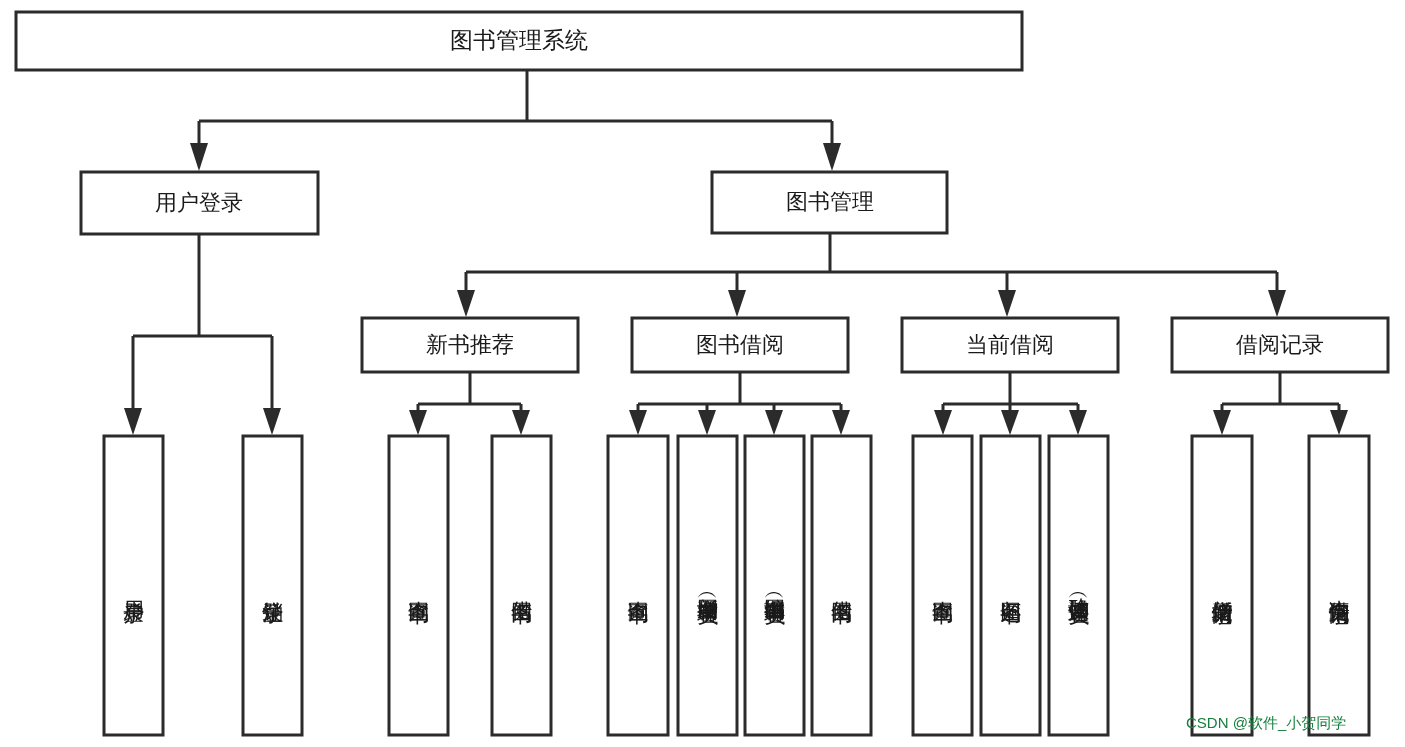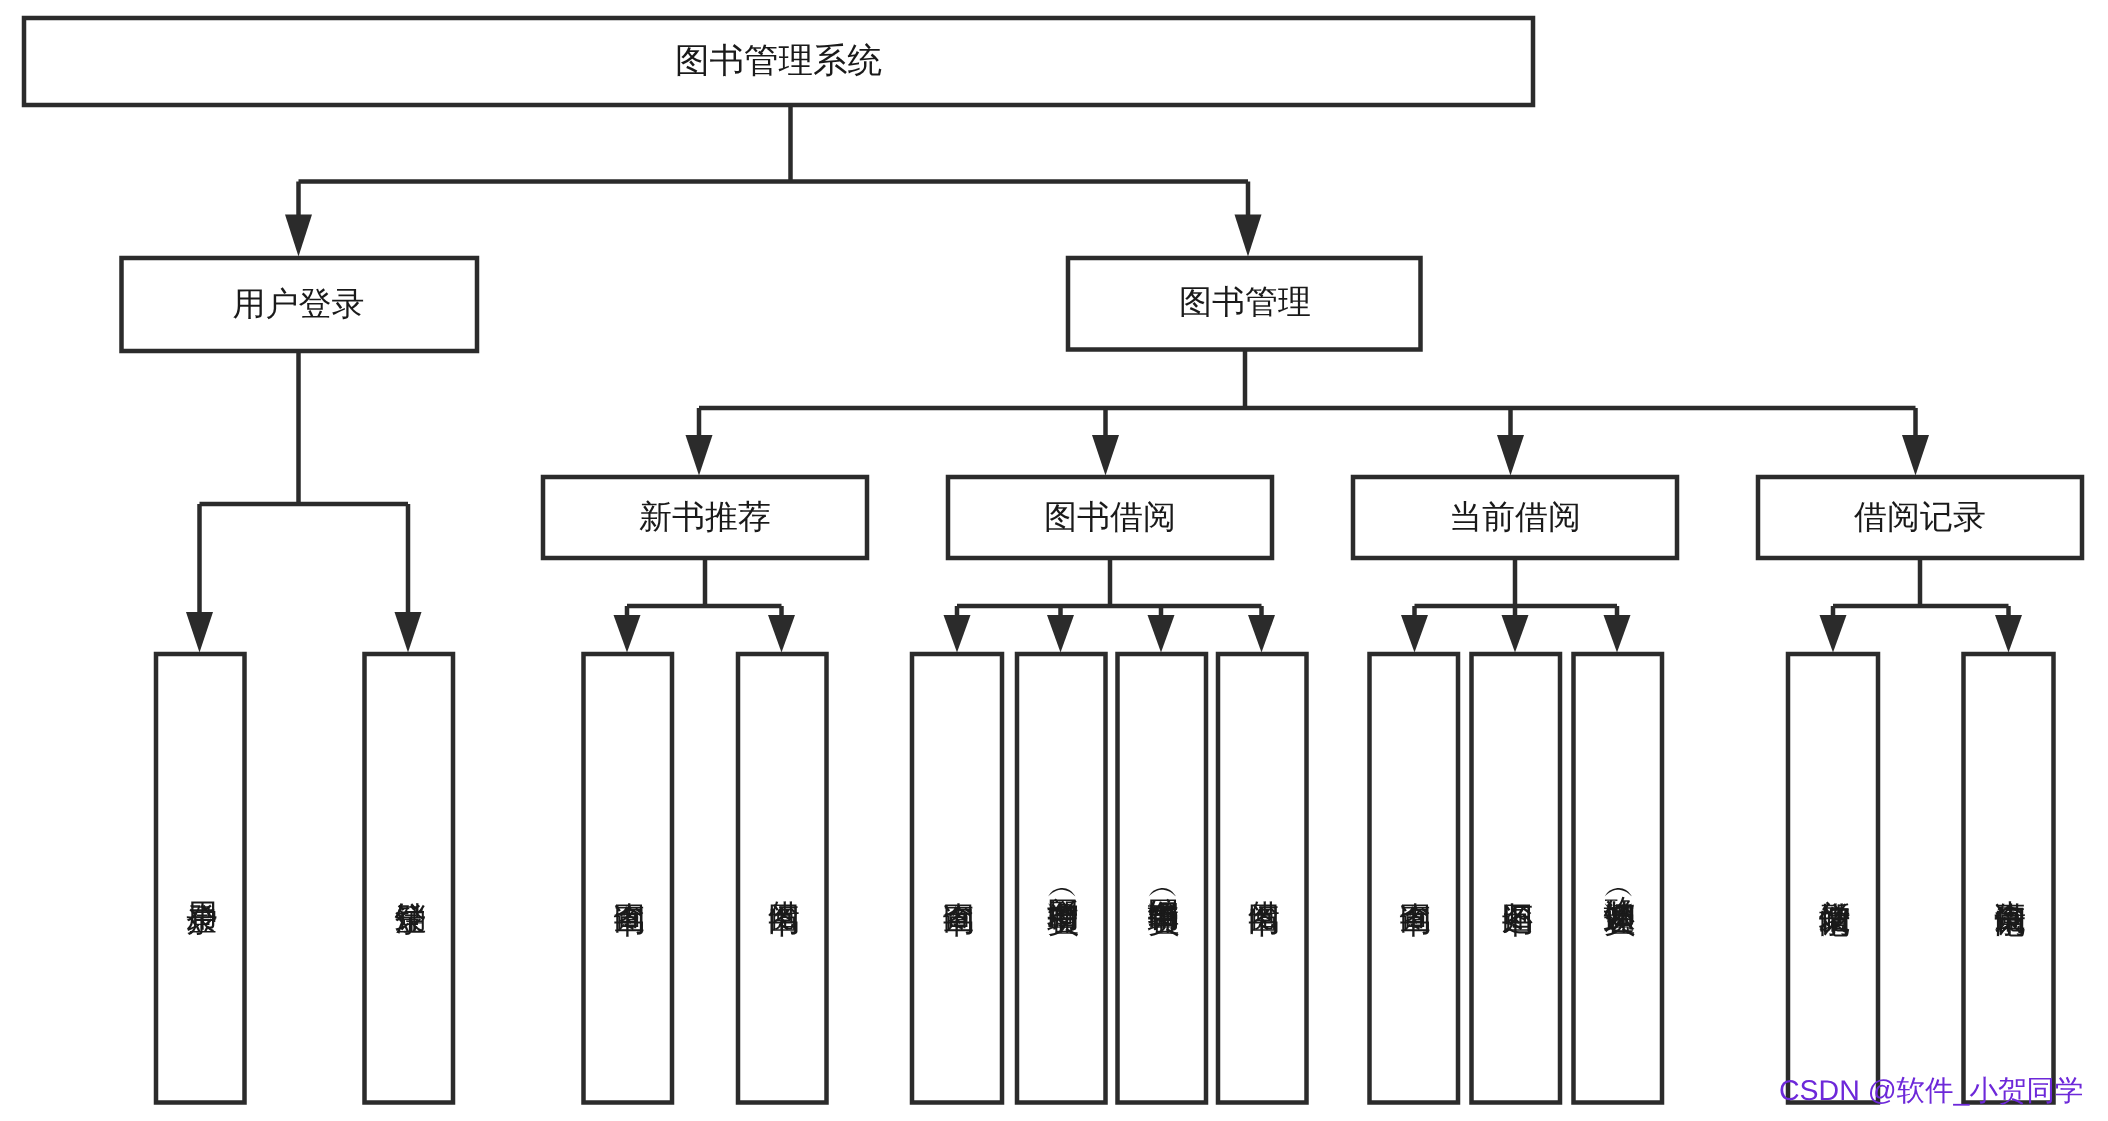--- a/index.html
+++ b/index.html
@@ -33,22 +33,22 @@
     font-size:21px;
     line-height:1.06;
     color:#1a1a1a;
     letter-spacing:1px;
     white-space:nowrap;
   }
   .watermark{
     position:absolute;
     left:1186px;top:714px;
     font-family:"Liberation Sans","DejaVu Sans",sans-serif;
-    font-size:19px;
-    color:#6d28d9;
+    font-size:15px;
+    color:#15803d;
     white-space:nowrap;
     pointer-events:none;
   }
 </style>
 </head>
 <body>
 
 <div id="diagram-root">
 
   <svg class="diagram-svg" viewBox="0 0 1405 747">

